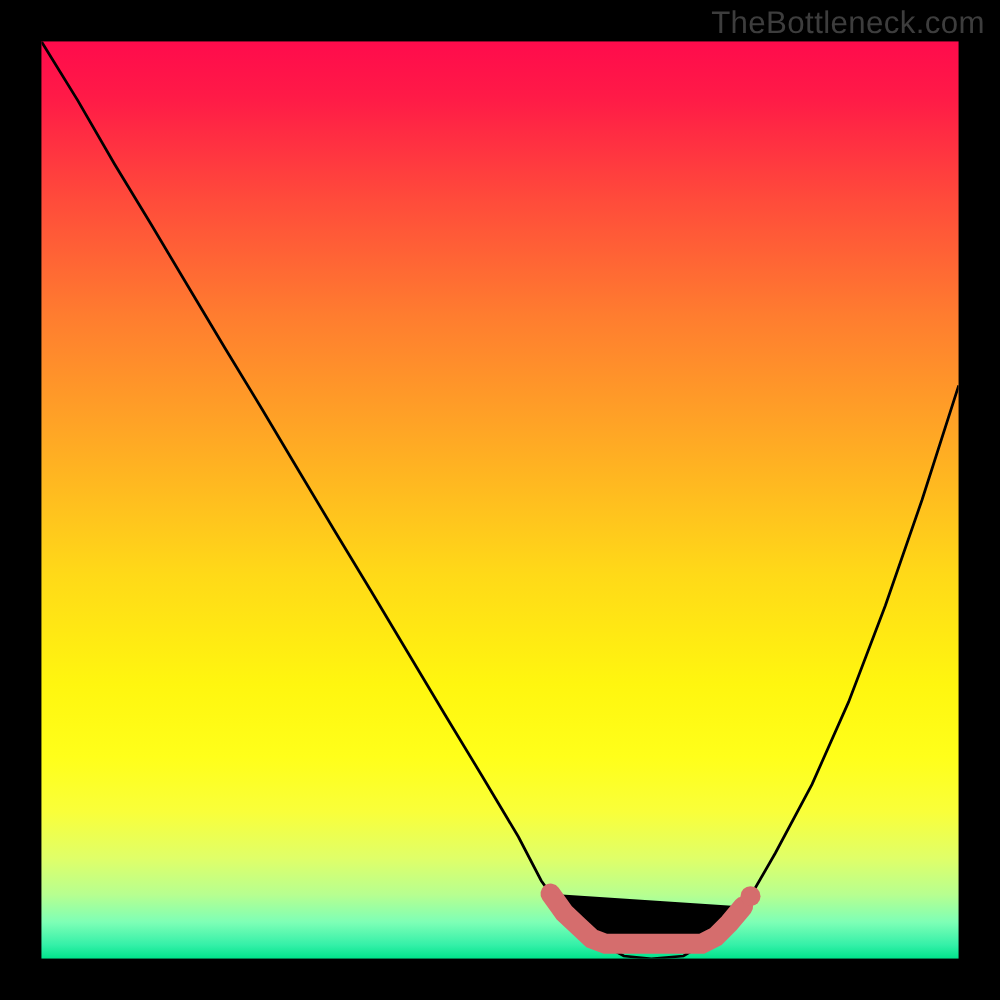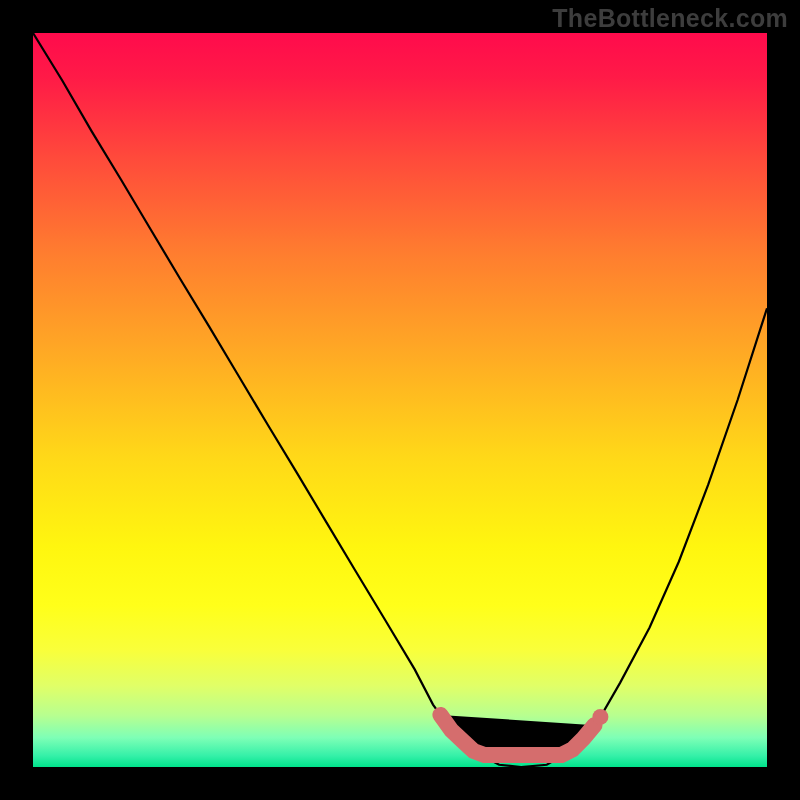--- a/index.html
+++ b/index.html
@@ -50,21 +50,21 @@
     inset: 0;
     width: 734px;
     height: 734px;
   }
   .watermark {
     position: absolute;
     top: 4px;
     right: 12px;
     color: #3d3d3d;
     font-size: 25px;
-    font-weight: 700;
+    font-weight: 400;
     letter-spacing: 0.3px;
     user-select: none;
   }
 </style>
 </head>
 <body>
 
 <div class="frame">
 
   <div class="watermark">TheBottleneck.com</div>

